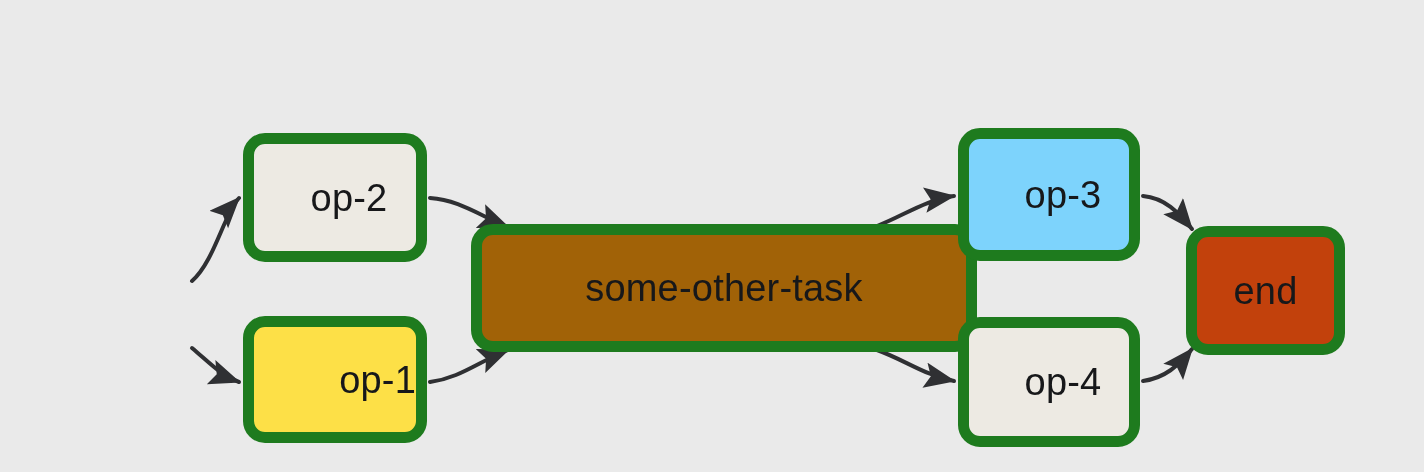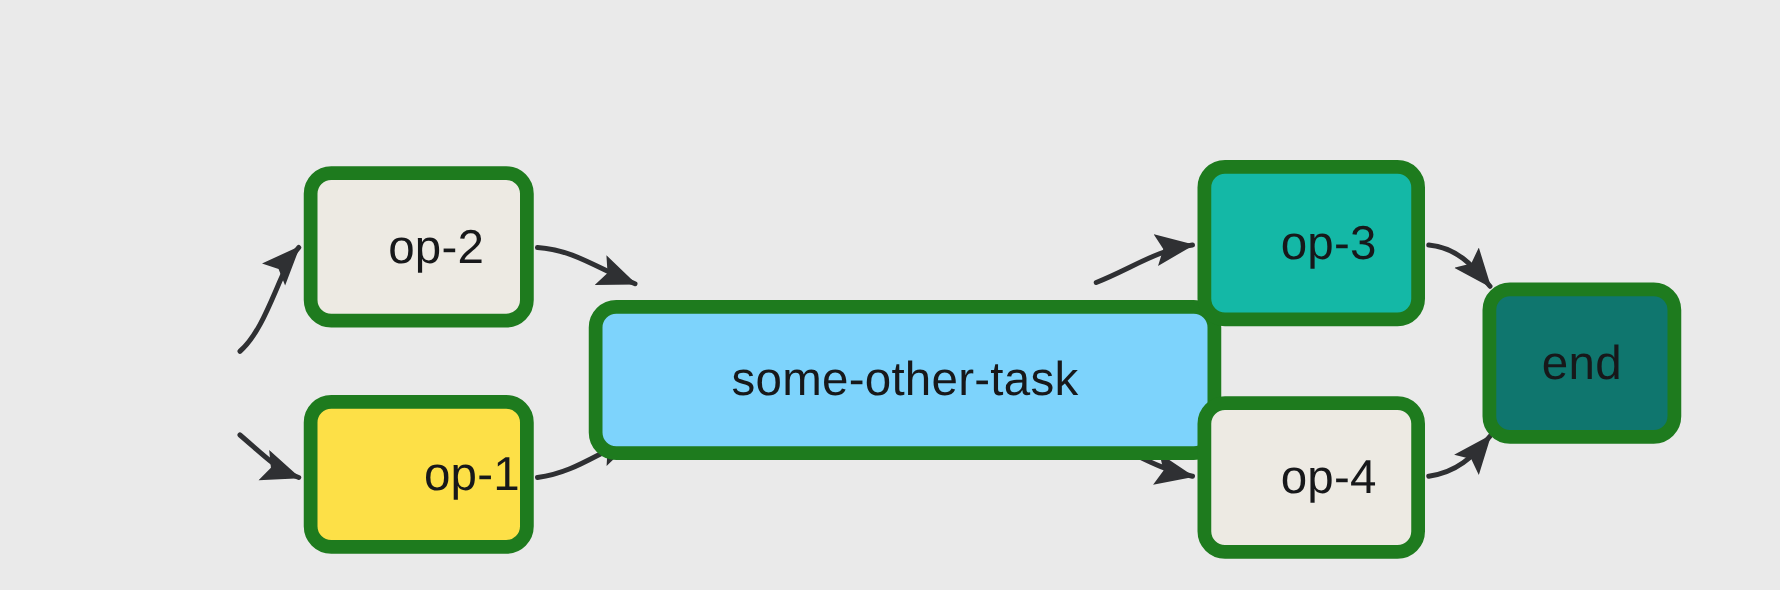--- a/index.html
+++ b/index.html
@@ -83,29 +83,29 @@
 
 
   <div class="node op" style="left: 243px; top: 133px; width: 184px; height: 129px; border-color: rgb(30, 123, 30); color: rgb(23, 24, 26); background: rgb(237, 234, 227);">
     <span class="node-label">op-2</span>
   </div>
 
   <div class="node op" style="left: 243px; top: 316px; width: 184px; height: 127px; border-color: rgb(30, 123, 30); color: rgb(23, 24, 26); background: #fde047; justify-content: flex-end;">
     <span class="node-label">op-1</span>
   </div>
 
-  <div class="node terminal" style="left: 471px; top: 224px; width: 506px; height: 128px; border-color: rgb(30, 123, 30); color: rgb(23, 24, 26); background: #7dd3fc; margin-top: 16px;">
+  <div class="node terminal" style="left: 471px; top: 224px; width: 506px; height: 128px; border-color: rgb(30, 123, 30); color: rgb(23, 24, 26); background: #a16207;">
     <span class="node-label">some-other-task</span>
   </div>
 
-  <div class="node op" style="left: 958px; top: 128px; width: 182px; height: 133px; border-color: rgb(30, 123, 30); color: rgb(23, 24, 26); background: #14b8a6; justify-content: center;">
+  <div class="node op" style="left: 958px; top: 128px; width: 182px; height: 133px; border-color: rgb(30, 123, 30); color: rgb(23, 24, 26); background: #7dd3fc; justify-content: center;">
     <span class="node-label">op-3</span>
   </div>
 
   <div class="node op" style="left: 958px; top: 317px; width: 182px; height: 130px; border-color: rgb(30, 123, 30); color: rgb(23, 24, 26); background: rgb(237, 234, 227);">
     <span class="node-label">op-4</span>
   </div>
 
-  <div class="node terminal" style="left: 1186px; top: 226px; width: 159px; height: 129px; border-color: rgb(30, 123, 30); color: rgb(23, 24, 26); background: #0f766e;">
+  <div class="node terminal" style="left: 1186px; top: 226px; width: 159px; height: 129px; border-color: rgb(30, 123, 30); color: rgb(23, 24, 26); background: #c2410c;">
     <span class="node-label">end</span>
   </div>
 
 </div>
 
 </body></html>

